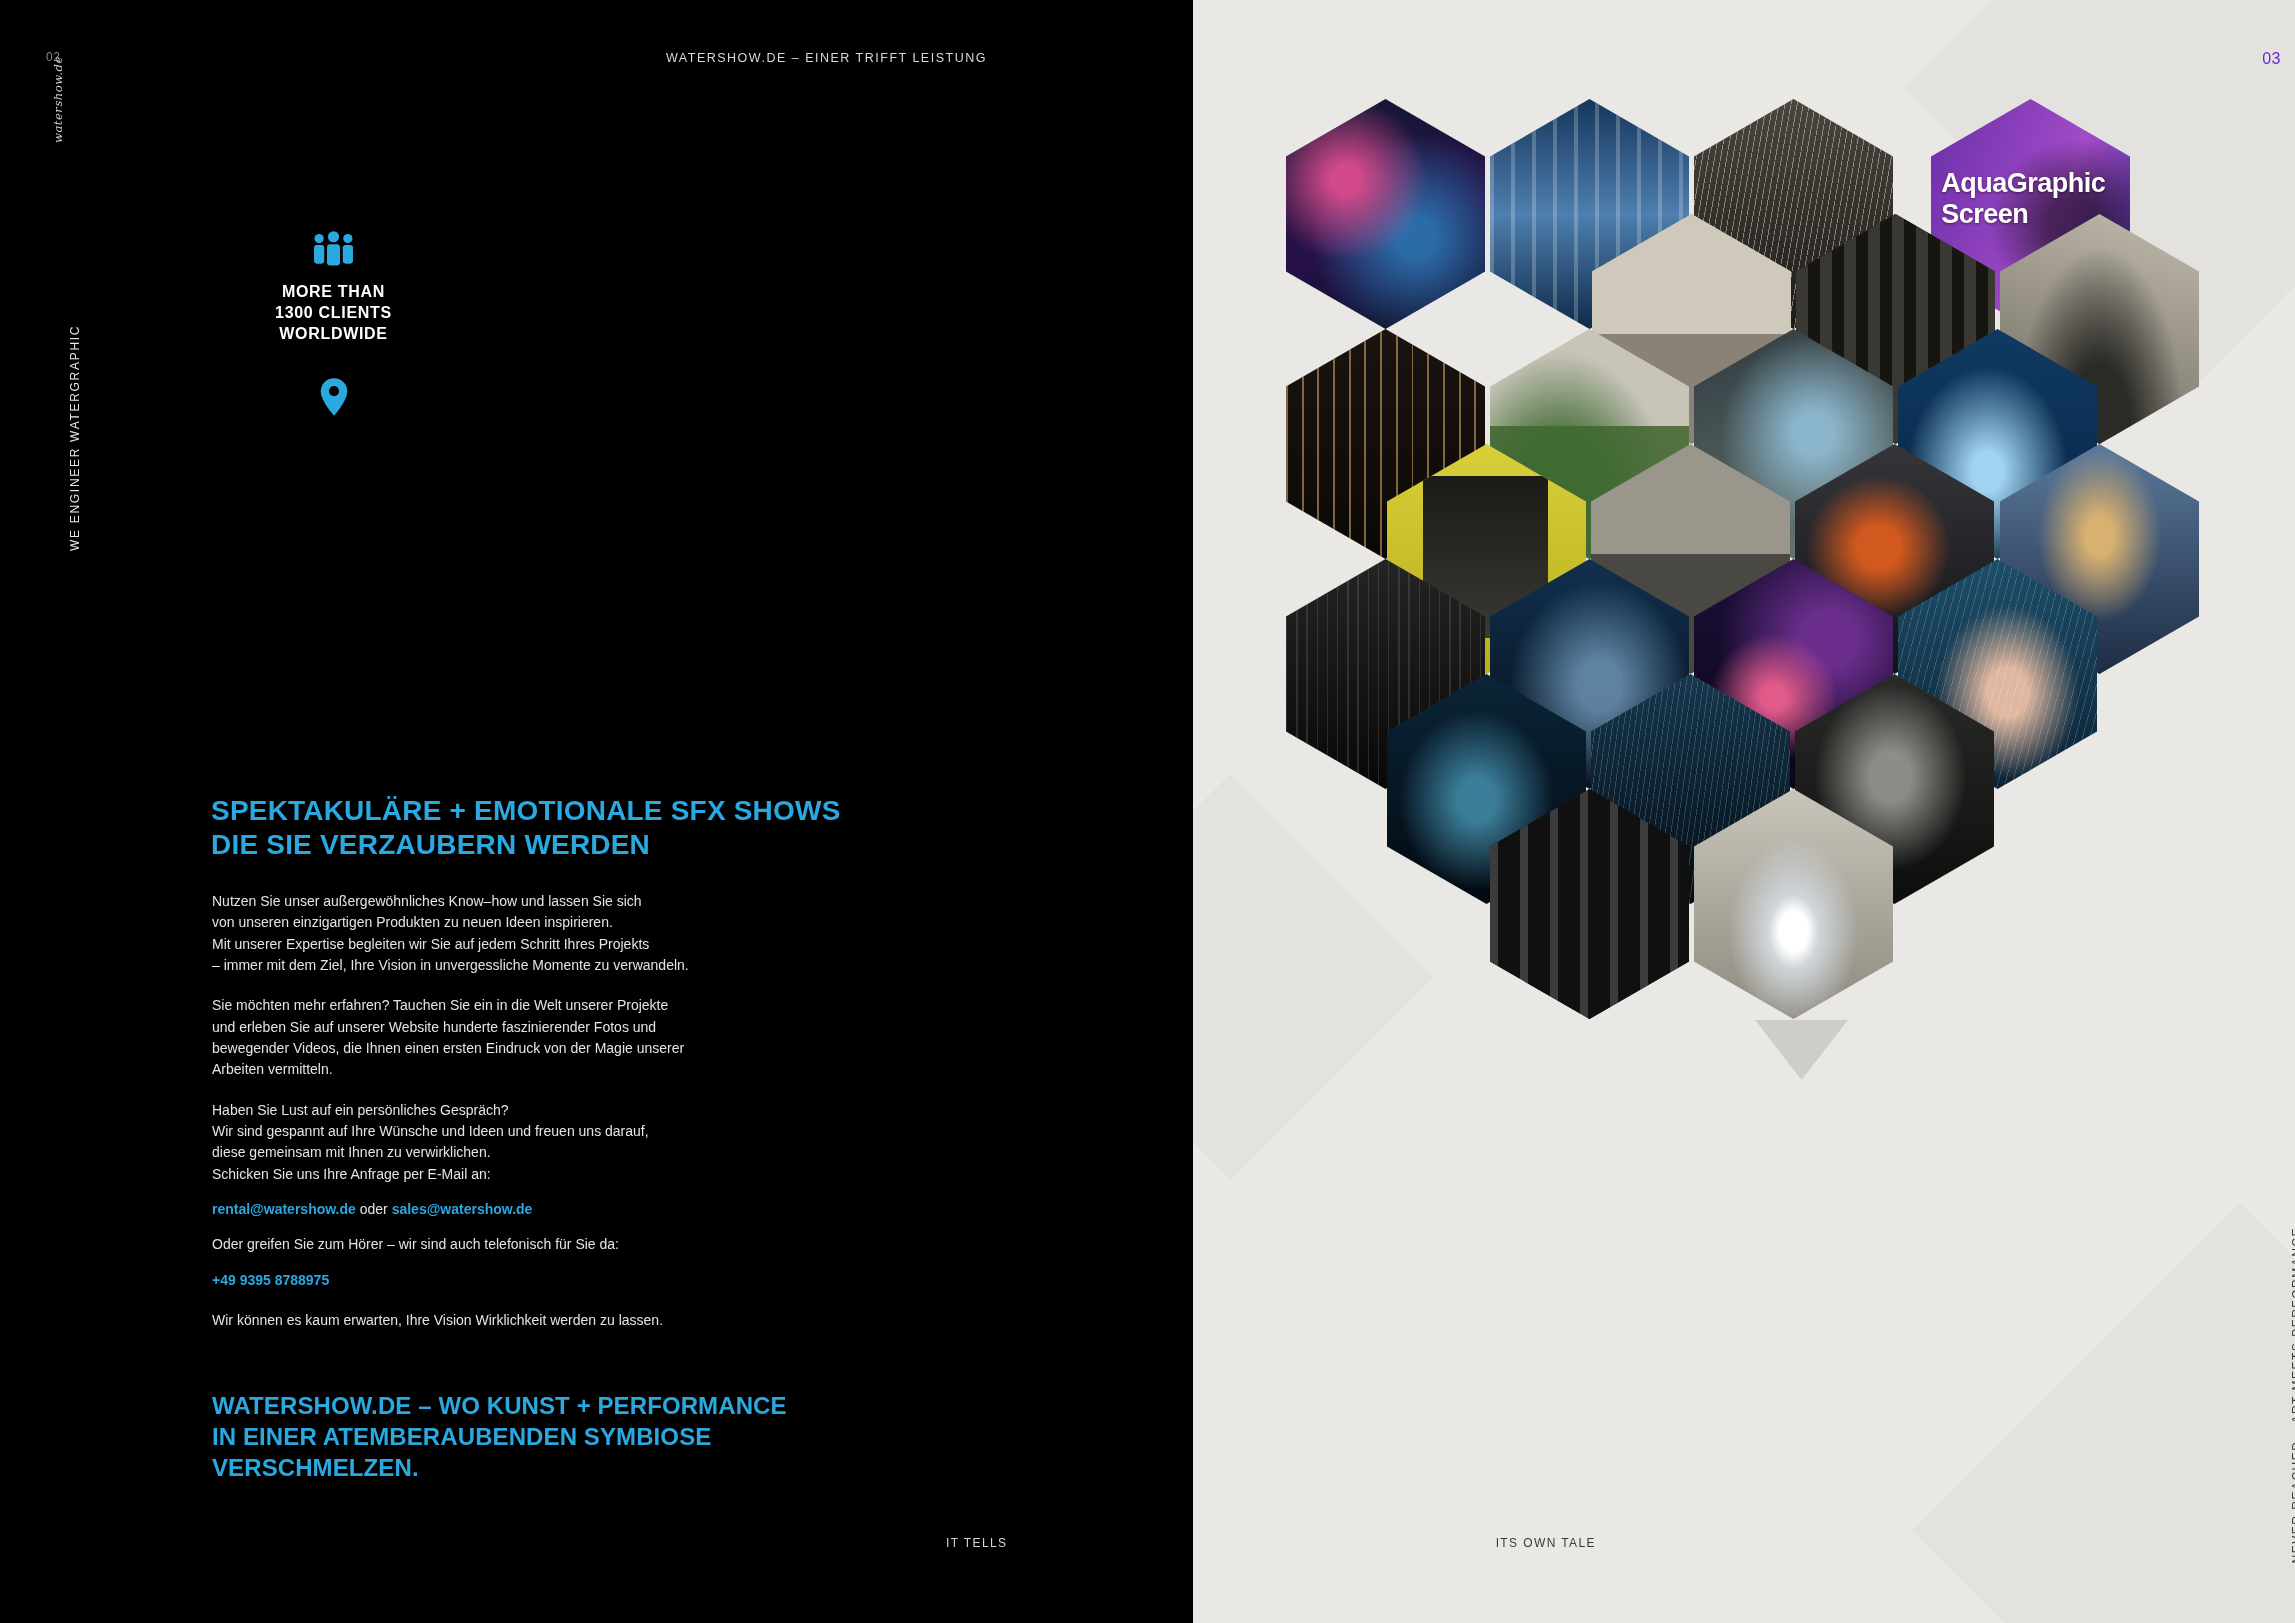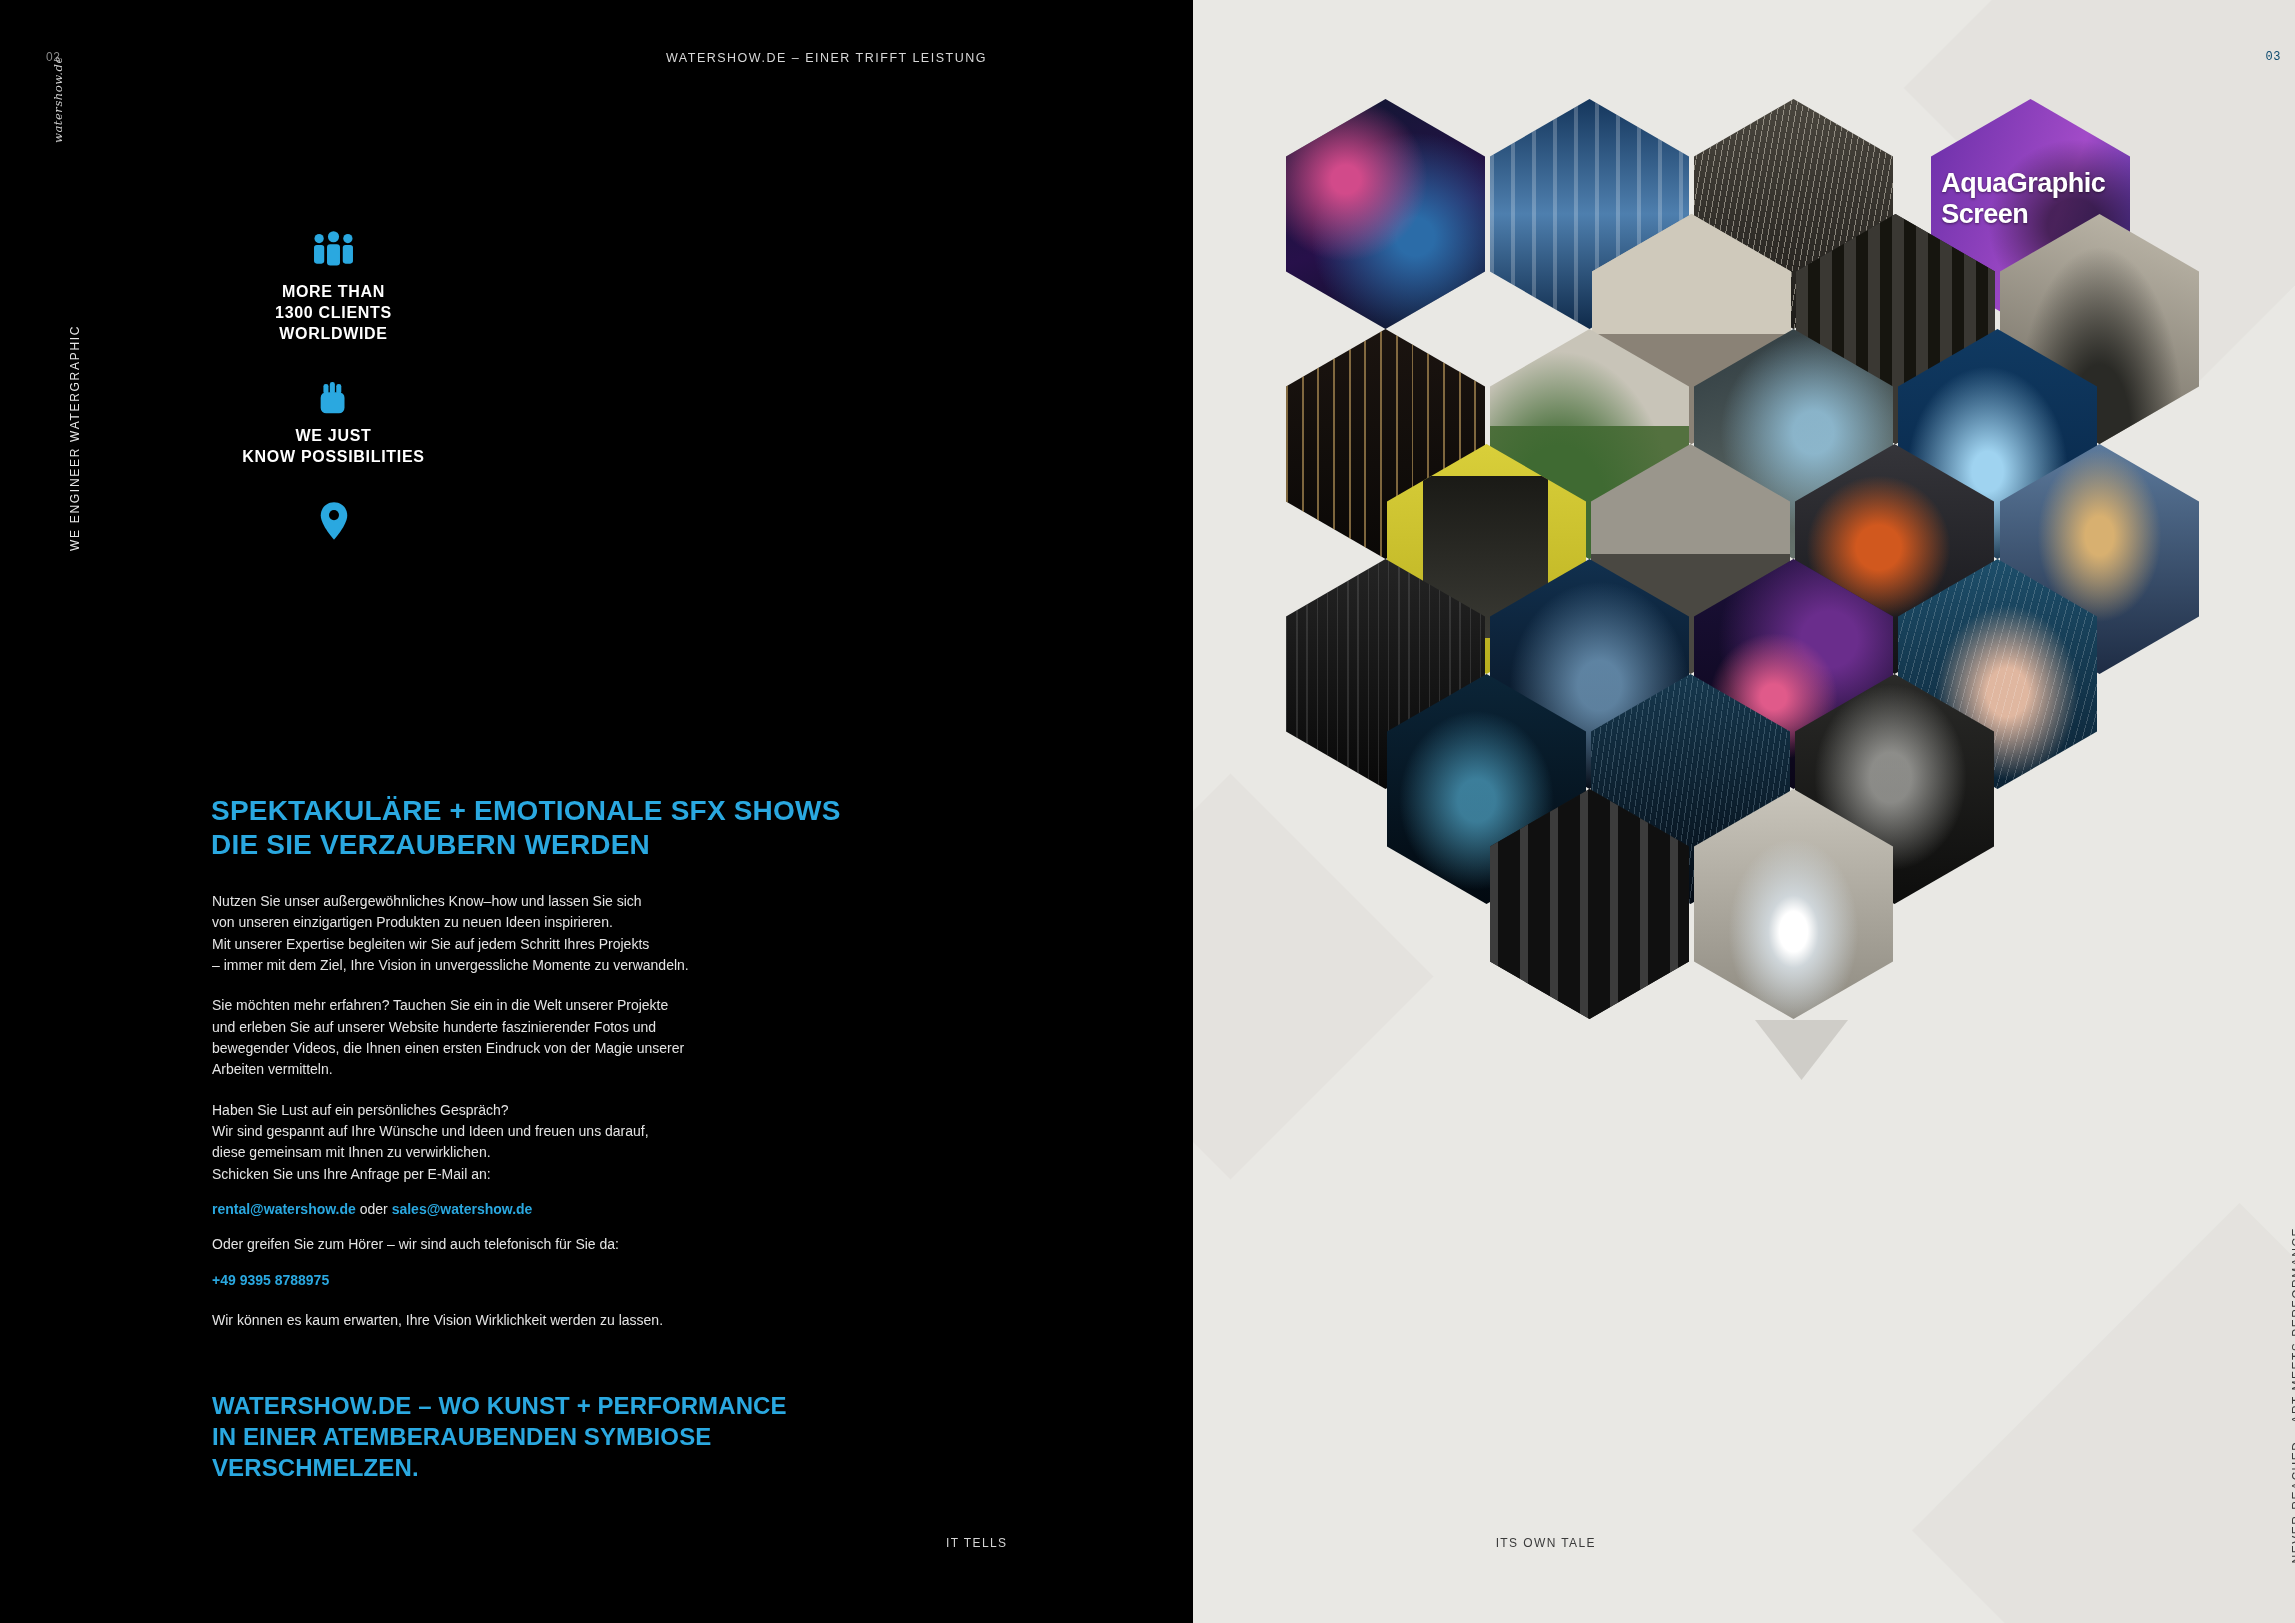--- a/index.html
+++ b/index.html
@@ -184,24 +184,23 @@
   .bg-3 {
     width: 463px; height: 463px;
     right: -139px; bottom: -139px;
     background: #dedcd7;
     transform: rotate(45deg);
   }
   .folio-right {
     position: absolute;
     right: 51px;
     top: 50px;
-    color: #0c4a6e;
-    font-size: 12px;
+    color: #6d28d9;
+    font-size: 16px;
     letter-spacing: 0.5px;
-    font-family: Liberation Mono, monospace;
   }
   .side-claim-right {
     position: absolute;
     right: 28px;
     bottom: 60px;
     color: #3a3a3a;
     font-size: 12px;
     letter-spacing: 1.5px;
     writing-mode: vertical-rl;
     transform: rotate(180deg);
@@ -272,34 +271,20 @@
               <circle cx="86" cy="16" r="10"></circle>
                 <rect x="75" y="30" width="22" height="40" rx="6"></rect>
             </g>
           </svg>
         </div>
         <div class="flabel">MORE THAN
 1300 CLIENTS
 WORLDWIDE</div>
       </div>
 
-      <div class="feature">
-        <div class="icon">
-          <svg width="33" height="37" viewBox="0 0 72 80" aria-hidden="true">
-            <g fill="#2aa8e0">
-              <rect x="14" y="6" width="11" height="22" rx="5"></rect>
-              <rect x="28" y="2" width="11" height="26" rx="5"></rect>
-              <rect x="42" y="6" width="11" height="22" rx="5"></rect>
-              <rect x="8" y="24" width="52" height="46" rx="12"></rect>
-            </g>
-          </svg>
-        </div>
-        <div class="flabel">WE JUST
-KNOW POSSIBILITIES</div>
-      </div>
 
       <div class="feature">
         <div class="icon">
           <svg width="32" height="41" viewBox="0 0 70 88" aria-hidden="true">
             <path d="M35 2 C18 2 6 15 6 31 C6 52 35 84 35 84 C35 84 64 52 64 31 C64 15 52 2 35 2 Z" fill="#2aa8e0"></path>
             <circle cx="35" cy="30" r="11" fill="#000"></circle>
           </svg>
         </div>
       </div>
 

